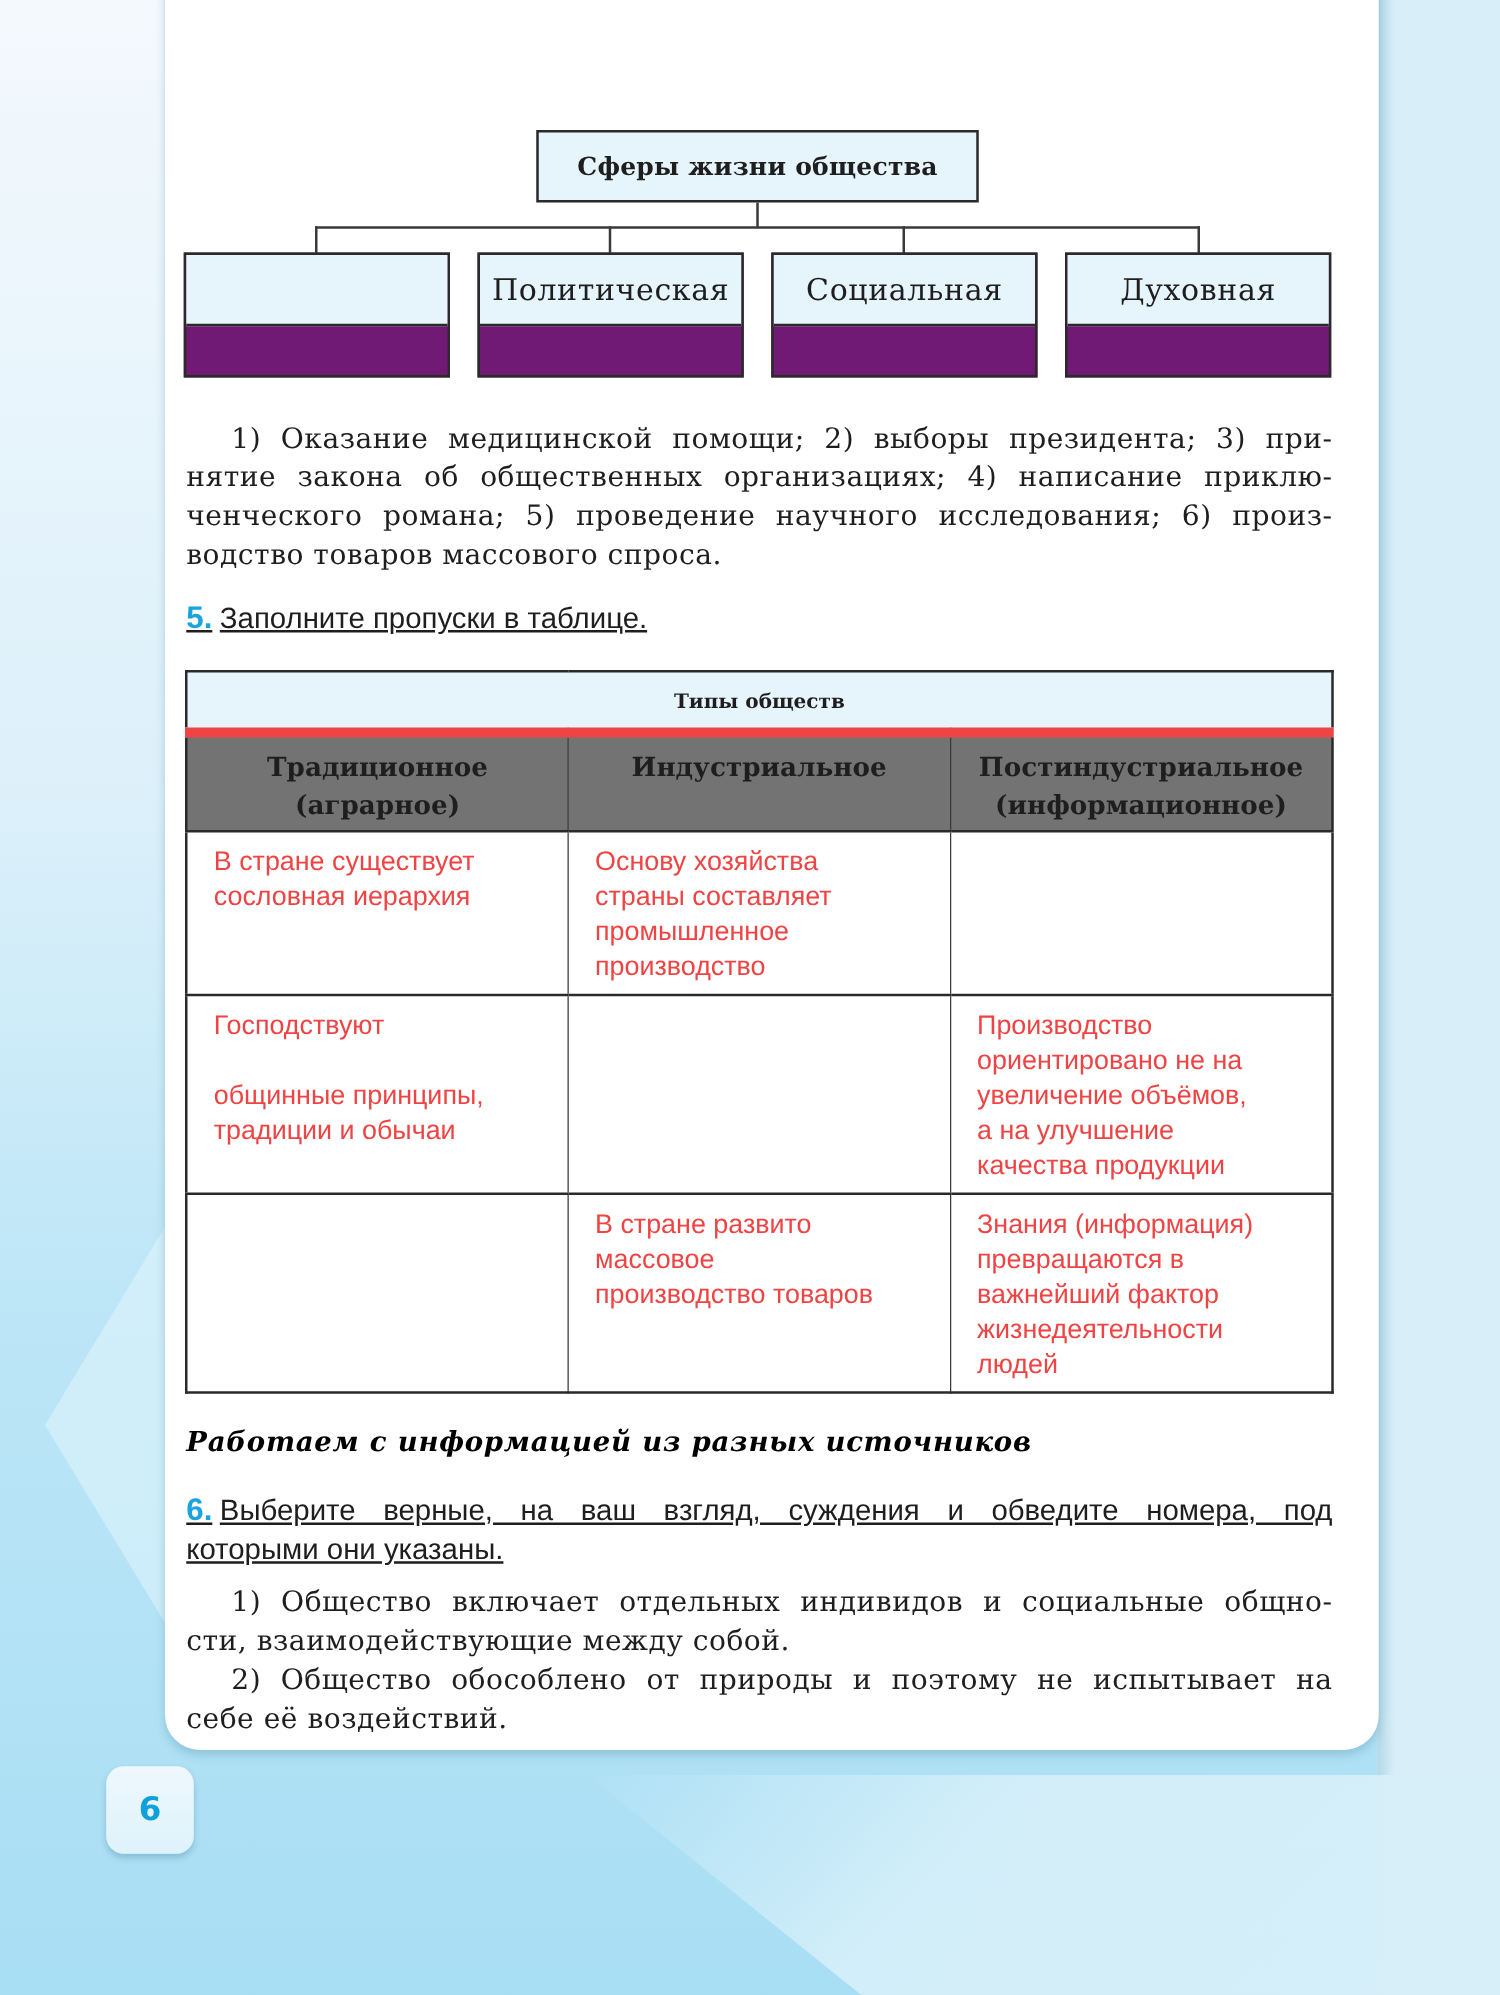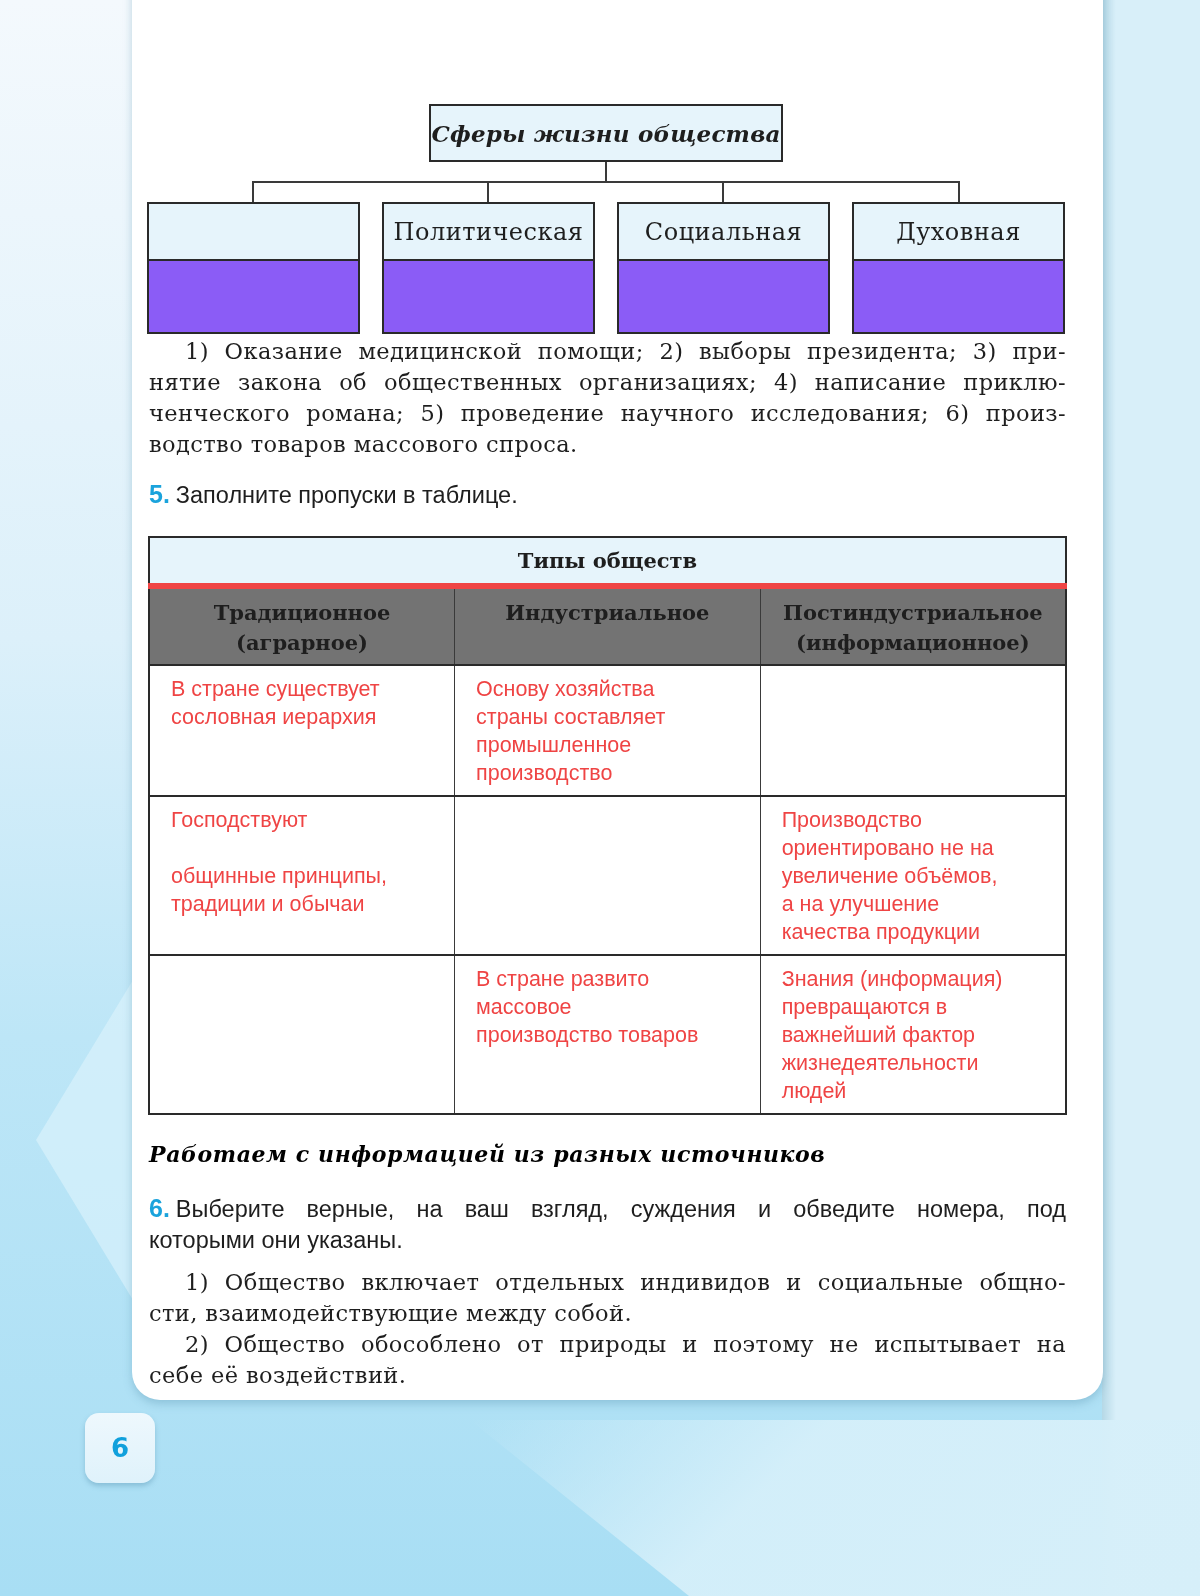--- a/index.html
+++ b/index.html
@@ -32,57 +32,58 @@
   .page {
     position: absolute; left: 132px; top: -20px; width: 971px; height: 1420px;
     background: #ffffff; border-radius: 0 0 28px 28px;
     box-shadow: 0 4px 8px rgba(80, 140, 170, 0.35);
   }
   
   .sph-root {
     position: absolute; left: 429px; top: 104px; width: 354px; height: 58px;
     border: 2px solid #2a2a2a; background: #e6f4fb;
     display: flex; align-items: center; justify-content: center;
-    font-weight: bold; font-size: 23px; letter-spacing: 0.2px; font-style: italic;
+    font-weight: bold; font-size: 20px; letter-spacing: 0.2px;
   }
   .tree-line { position: absolute; background: #3a3a3a; }
   .sph-box {
-    position: absolute; top: 202px; width: 213px; height: 132px;
-    border: 2px solid #2a2a2a; background: #8b5cf6;
+    position: absolute; top: 202px; width: 213px; height: 100px;
+    border: 2px solid #2a2a2a; background: #701a75;
   }
   .sph-box .head {
     height: 57px; background: #e6f4fb; border-bottom: 2px solid #2a2a2a;
     display: flex; align-items: center; justify-content: center;
     font-size: 24px; letter-spacing: 0.5px;
   }
   .sph-box .body { height: 55px; }
   
   .para {
     position: absolute; left: 149px; width: 917px;
     font-size: 22.5px; line-height: 31px; text-align: justify;
     letter-spacing: 0.4px;
   }
   .line { display: block; text-align: justify; text-align-last: justify; white-space: nowrap; }
   .line.last { text-align-last: left; }
   .indent { padding-left: 36px; }
   .task {
     position: absolute; left: 149px; width: 917px;
     font-family: "Liberation Sans", sans-serif; font-size: 23.5px; line-height: 31px;
     color: #1e1e1e;
+    text-decoration: underline;
   }
   .task .num { color: #1aa3dc; font-weight: bold; font-size: 25px; margin-right: 6px; }
   
   .soc-table {
     position: absolute; left: 148px; top: 536px; width: 919px;
     border-collapse: collapse; border: 2px solid #2a2a2a;
   }
   .soc-table td, .soc-table th { border: 1px solid #3a3a3a; vertical-align: top; }
   .soc-table .title-row th {
-    background: #e6f4fb; height: 49px; font-size: 21px; font-weight: bold;
-    vertical-align: middle; border-bottom: 6px solid #ef4444;
+    background: #e6f4fb; height: 49px; font-size: 16px; font-weight: bold;
+    vertical-align: middle; border-bottom: 8px solid #ef4444;
   }
   .soc-table .col-row th {
     background: #737373; height: 79px; font-size: 21px; font-weight: bold;
     line-height: 30px; padding-top: 9px; width: 306px;
     border-bottom: 2px solid #2a2a2a;
   }
   .soc-table td {
     font-family: "Liberation Sans", sans-serif; font-size: 21.5px; line-height: 28px;
     padding: 9px 20px 8px 21px; color: #ef4444;
   }

